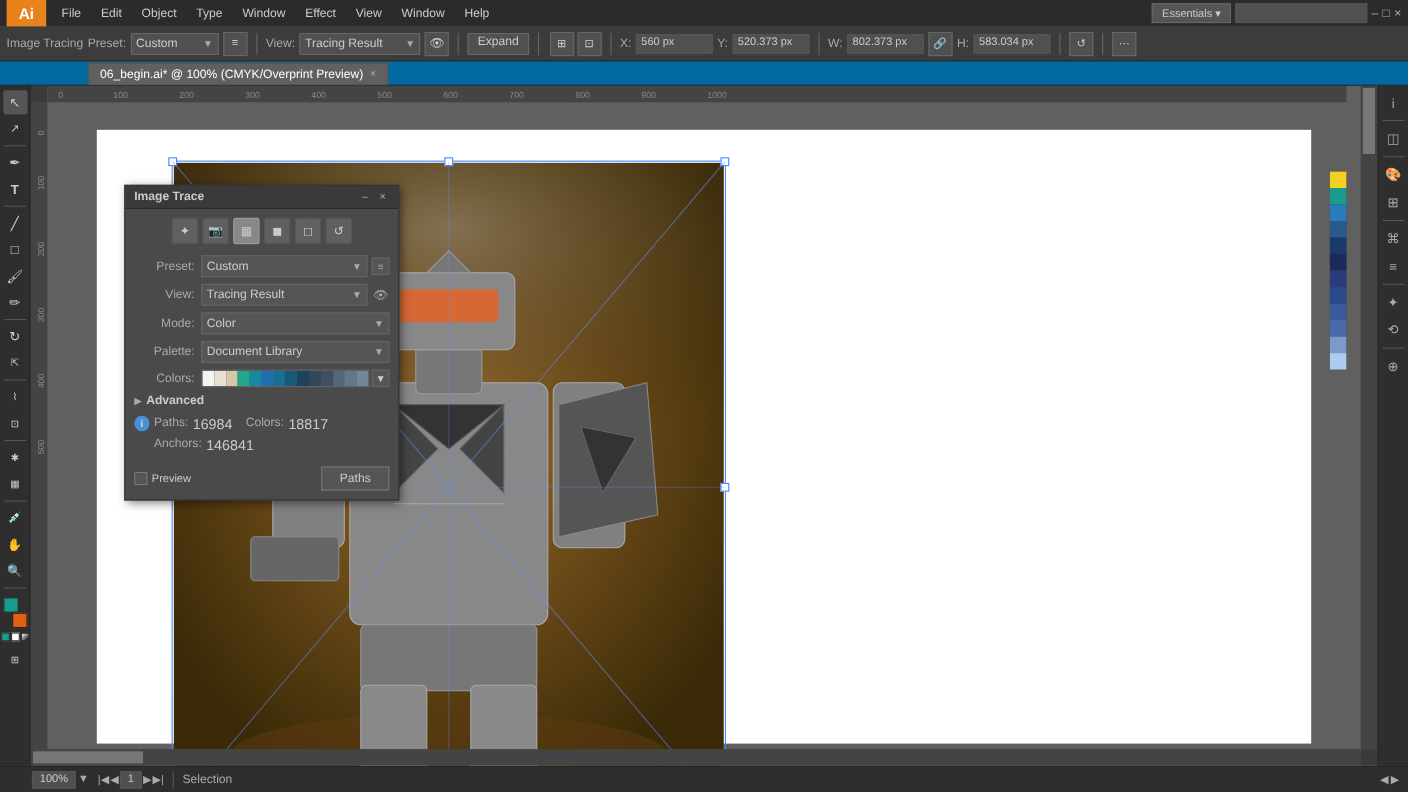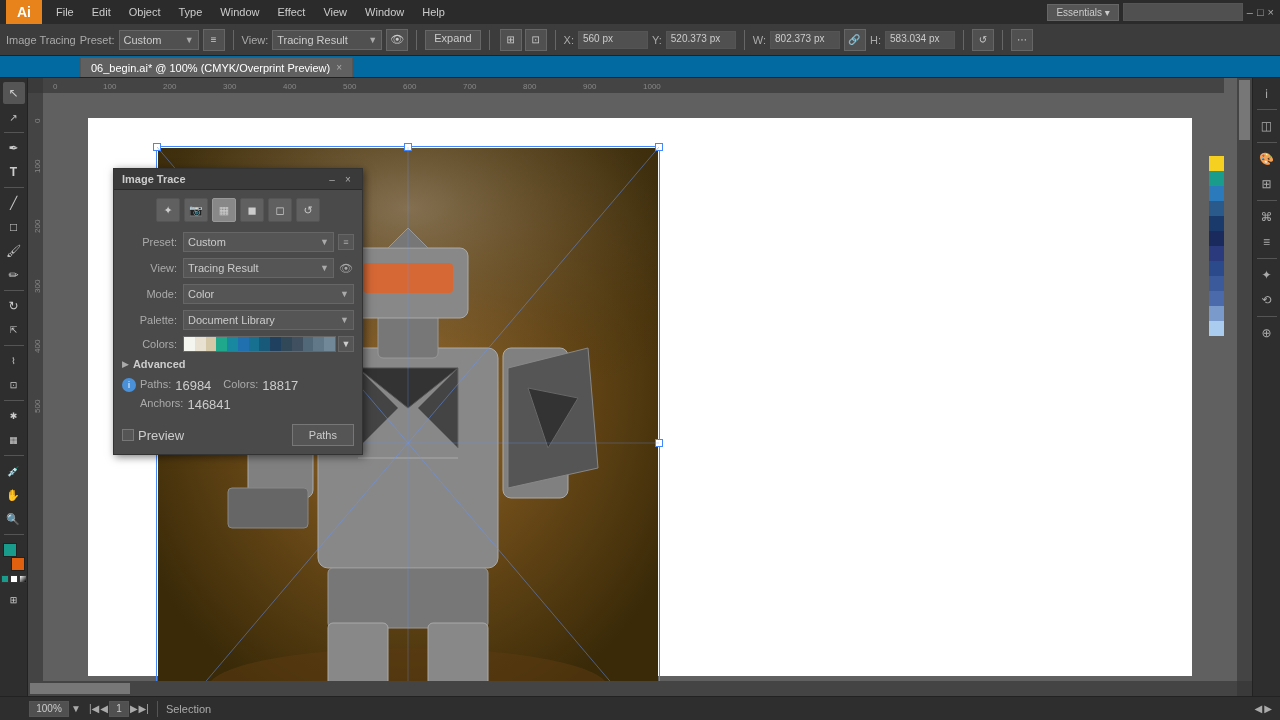--- a/index.html
+++ b/index.html
@@ -103,21 +103,21 @@
     .advanced-triangle { color: #aaa; font-size: 9px; margin-right: 4px; }
     .advanced-label { color: #ccc; font-size: 11px; font-weight: bold; }
     .stats-row { display: flex; align-items: center; margin-bottom: 4px; gap: 12px; }
     .stat-item { display: flex; align-items: flex-start; gap: 4px; }
     .stat-label { color: #aaa; font-size: 11px; }
     .stat-value { color: #ccc; font-size: 13px; }
     .info-icon { width: 14px; height: 14px; background: #4a90d9; border-radius: 50%; display: flex; align-items: center; justify-content: center; font-size: 9px; color: white; cursor: pointer; flex-shrink: 0; }
     .panel-footer { display: flex; align-items: center; justify-content: space-between; margin-top: 8px; }
     .preview-checkbox { display: flex; align-items: center; gap: 4px; cursor: pointer; }
     .checkbox { width: 12px; height: 12px; background: #555; border: 1px solid #777; display: flex; align-items: center; justify-content: center; }
-    .preview-label { font-size: 13px; color: #ccc; }
+    .preview-label { font-size: 10px; color: #ccc; }
     .trace-btn { background: #555; border: 1px solid #777; color: #ccc; font-size: 11px; padding: 3px 16px; cursor: pointer; height: 22px; }
 
     
     #h-ruler { height: 15px; background: #444; position: absolute; top: 0; left: 15px; right: 28px; display: flex; align-items: center; overflow: hidden; }
     #v-ruler { width: 15px; background: #444; position: absolute; top: 15px; left: 0; bottom: 15px; }
     .ruler-corner { position: absolute; top: 0; left: 0; width: 15px; height: 15px; background: #3a3a3a; }
   </style>
 </head>
 <body>
 

